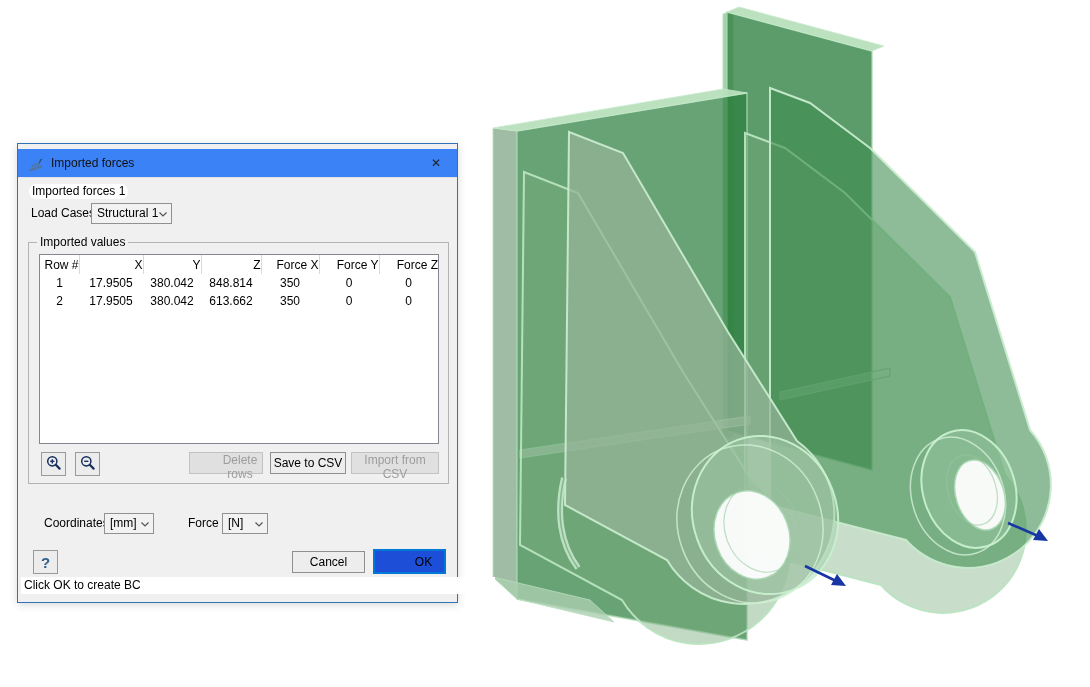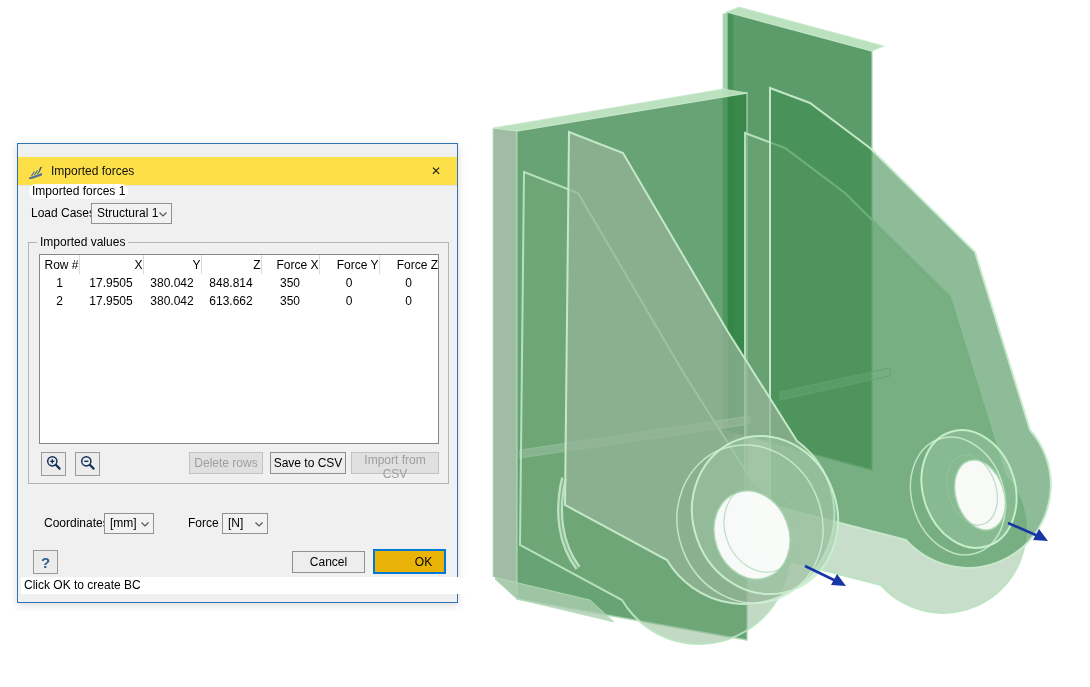--- a/index.html
+++ b/index.html
@@ -7,21 +7,21 @@
               font-family:"Liberation Sans", sans-serif; }
   #stage { position:relative; width:1090px; height:687px; background:#fff; }
 
   
   #viewport { position:absolute; left:480px; top:0; width:610px; height:687px; }
 
   
   #dialog { position:absolute; left:17px; top:143px; width:441px; height:460px;
             background:#f0f0f0; border:1px solid var(--accent,#2e74b5);
             box-shadow:0 2px 8px rgba(0,0,0,0.15); font-size:12px; color:#000; }
-  #titlebar { position:absolute; left:0; top:13px; width:100%; height:29px; background:#fde047;
+  #titlebar { position:absolute; left:0; top:5px; width:100%; height:29px; background:#3b82f6;
               border-bottom:1px solid #e3e3e3; }
   #title-icon { position:absolute; left:10px; top:8px; }
   #title-text { position:absolute; left:33px; top:0; line-height:28px; font-size:12px; color:#111; }
   #close-btn { position:absolute; right:6px; top:0; width:30px; height:28px; text-align:center;
                line-height:28px; font-size:12px; color:#222; cursor:pointer; }
 
   .chip { position:absolute; left:11px; top:40px; background:#ffffff; padding:0 3px;
           height:15px; line-height:15px;border-radius:7px; }
   .lbl { position:absolute; height:15px; line-height:15px; white-space:nowrap; }
 
@@ -38,21 +38,21 @@
   #grid table { border-collapse:collapse; table-layout:fixed; width:398px; }
   #grid th { font-weight:normal; font-size:12px; height:19px; text-align:right;
              border-right:1px solid #d9d9d9; background:#fff; padding:0; }
   #grid th:last-child { border-right:none;margin-top:12px; }
   #grid td { font-size:12px; height:18px; text-align:center; padding:0; }
 
   .btn { position:absolute; background:#ededed; border:1px solid #8f8f8f; font-size:12px;
          text-align:center; color:#000; font-family:"Liberation Sans",sans-serif; cursor:pointer; }
   .btn.disabled { background:#e0e0e0; border-color:#c2c2c2; color:#9d9d9d; cursor:default; }
   .tool { background:#ececec; border:1px solid #9a9a9a; }
-  #ok-btn { background:#eab308; border:1px solid var(--ok-accent,#0078d7);
+  #ok-btn { background:#1d4ed8; border:1px solid var(--ok-accent,#0078d7);
             box-shadow:inset 0 0 0 1px var(--ok-accent,#0078d7);padding-left:28px; }
 
   #statusbar { position:absolute; left:3px; top:433px; width:474px; height:17px; background:#ffffff;
                line-height:17px; padding-left:3px; font-size:12px; }
 </style>
 </head>
 <body>
 
 <div id="stage">
 
@@ -174,21 +174,21 @@
       </svg>
     </button>
     <button class="btn tool" style="left:57px; top:308px; width:25px; height:24px;">
       <svg width="16" height="16" viewBox="0 0 16 16">
         <circle cx="6.3" cy="6.3" r="4.6" fill="none" stroke="#16305e" stroke-width="1.5"></circle>
         <line x1="9.8" y1="9.8" x2="13.6" y2="13.6" stroke="#16305e" stroke-width="2.2" stroke-linecap="round"></line>
         <line x1="4.2" y1="6.3" x2="8.4" y2="6.3" stroke="#16305e" stroke-width="1.4"></line>
       </svg>
     </button>
 
-    <button class="btn disabled" style="left:171px; top:308px; width:74px; height:22px;">Delete rows</button>
+    <button class="btn disabled" style="left:171px; top:308px; width:74px; height:22px;padding-left:28px;">Delete rows</button>
     <button class="btn" style="left:252px; top:308px; width:76px; height:22px;">Save to CSV</button>
     <button class="btn disabled" style="left:333px; top:308px; width:88px; height:22px;">Import from CSV</button>
 
     <span class="lbl" style="left:26px; top:372px;">Coordinates</span>
     <div class="combo" style="left:86px; top:369px; width:50px;">
       <span>[mm]</span>
       <svg class="chev" viewBox="0 0 8 5">
         <polyline points="0.5,0.5 4,4 7.5,0.5" fill="none" stroke="#555" stroke-width="1.2"></polyline>
       </svg>
     </div>

